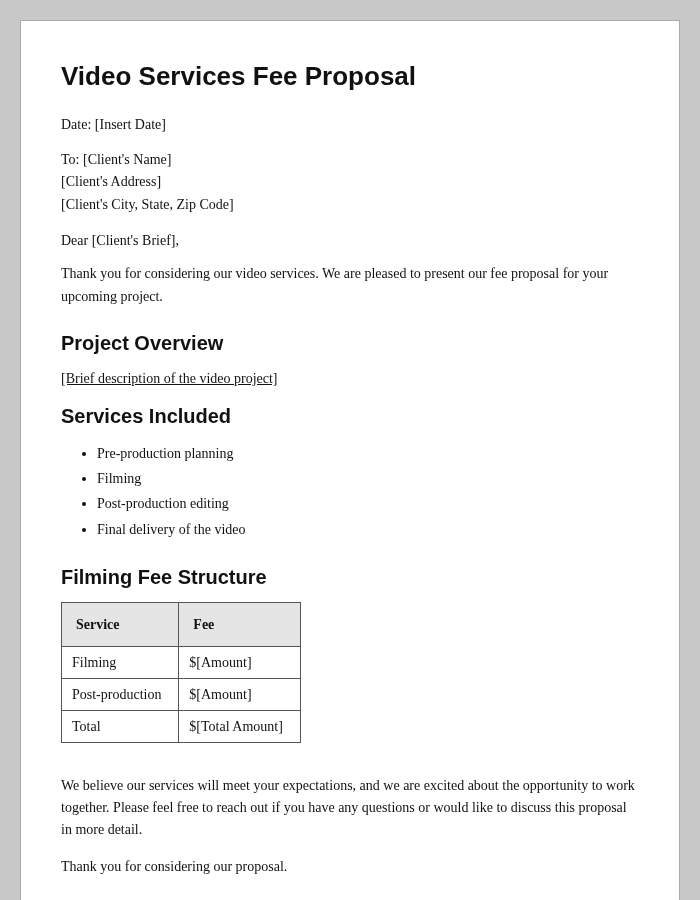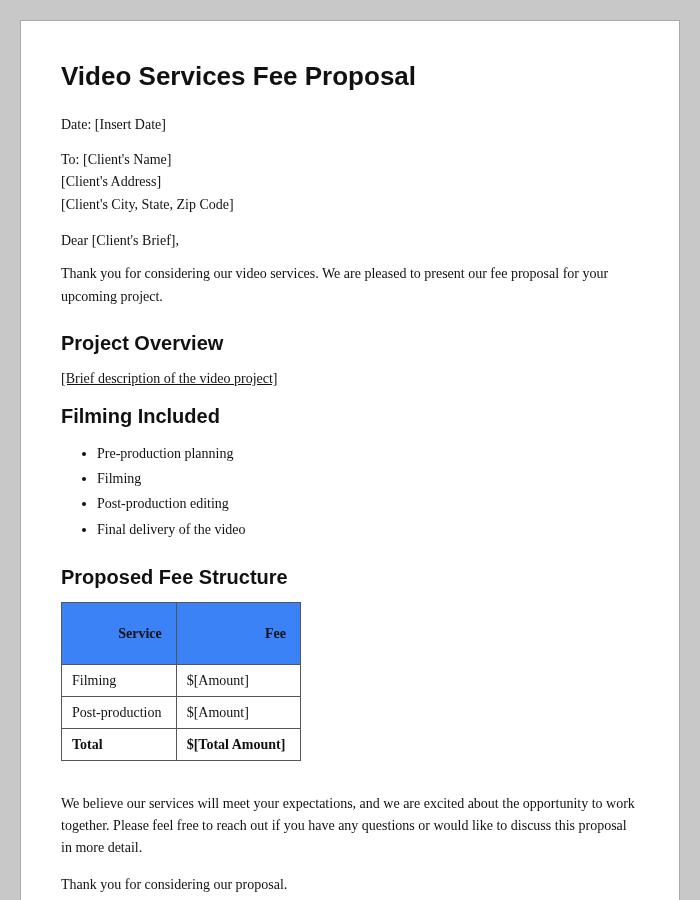--- a/index.html
+++ b/index.html
@@ -83,36 +83,36 @@
     }
 
     .fee-table {
       border-collapse: collapse;
       margin-top: 10px;
       min-width: 240px;
     }
 
     .fee-table th {
       border: 1px solid #555;
-      padding: 20px 14px;
+      padding: 11px 14px;
       font-weight: bold;
-      text-align: right;
-      background: #3b82f6;
+      text-align: left;
+      background: #e5e5e5;
       font-family: Georgia, serif;
       font-size: 14px;
     }
 
     .fee-table td {
       border: 1px solid #555;
       padding: 5px 10px;
       font-size: 14px;
     }
 
     .fee-table tr.total-row td {
-      font-weight: bold;
+      font-weight: normal;
     }
 
     .closing-paragraph {
       margin-bottom: 14px;
       line-height: 1.6;
       margin-top: 32px;
     }
 
     .thank-you {
       margin-bottom: 14px;
@@ -136,31 +136,31 @@
   <p class="doc-salutation">Dear [Client's Brief],</p>
 
   <p class="doc-intro">Thank you for considering our video services. We are pleased to present our fee proposal for your upcoming project.</p>
 
   <div>
     <h2 class="section-heading">Project Overview</h2>
     <p class="project-overview-desc">[Brief description of the video project]</p>
   </div>
 
   <div class="services-included-section">
-    <h2 class="section-heading">Filming Included</h2>
+    <h2 class="section-heading">Services Included</h2>
     <ul class="services-list">
       <li>Pre-production planning</li>
       <li>Filming</li>
       <li>Post-production editing</li>
       <li>Final delivery of the video</li>
     </ul>
   </div>
 
   <div class="fee-structure-section">
-    <h2 class="section-heading">Proposed Fee Structure</h2>
+    <h2 class="section-heading">Filming Fee Structure</h2>
     <table class="fee-table">
       <thead>
         <tr>
           <th>Service</th>
           <th>Fee</th>
         </tr>
       </thead>
       <tbody>
         <tr>
           <td>Filming</td>

